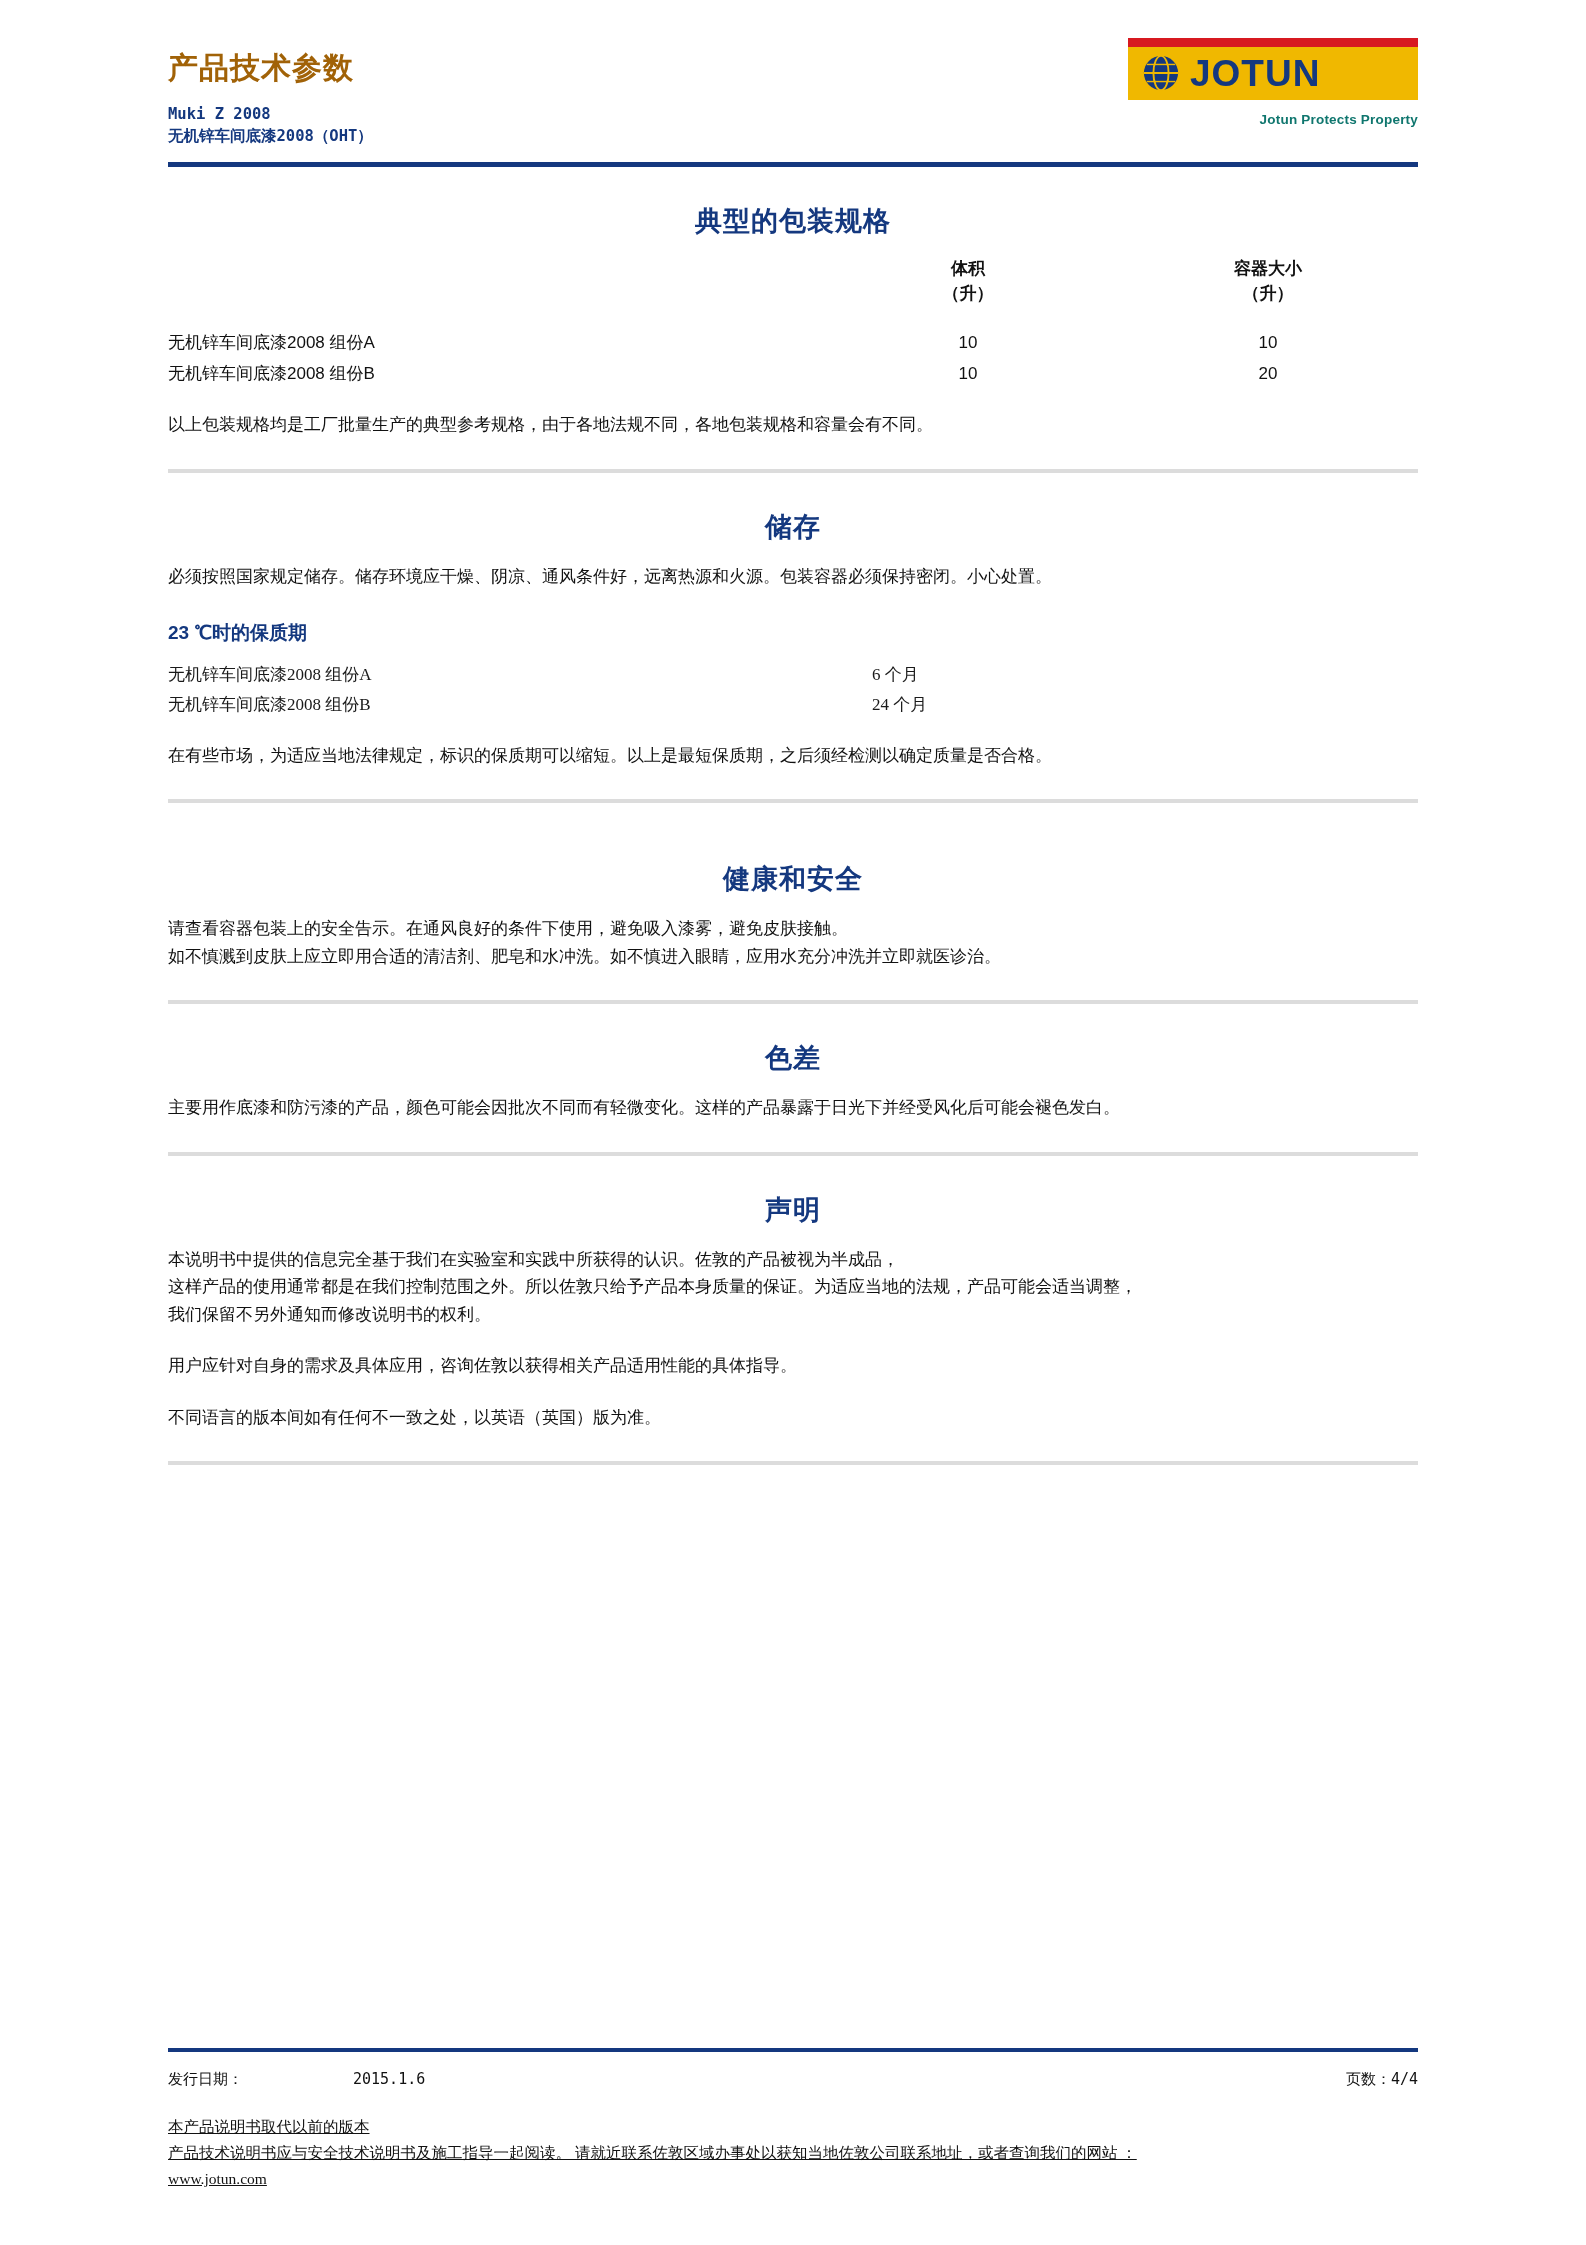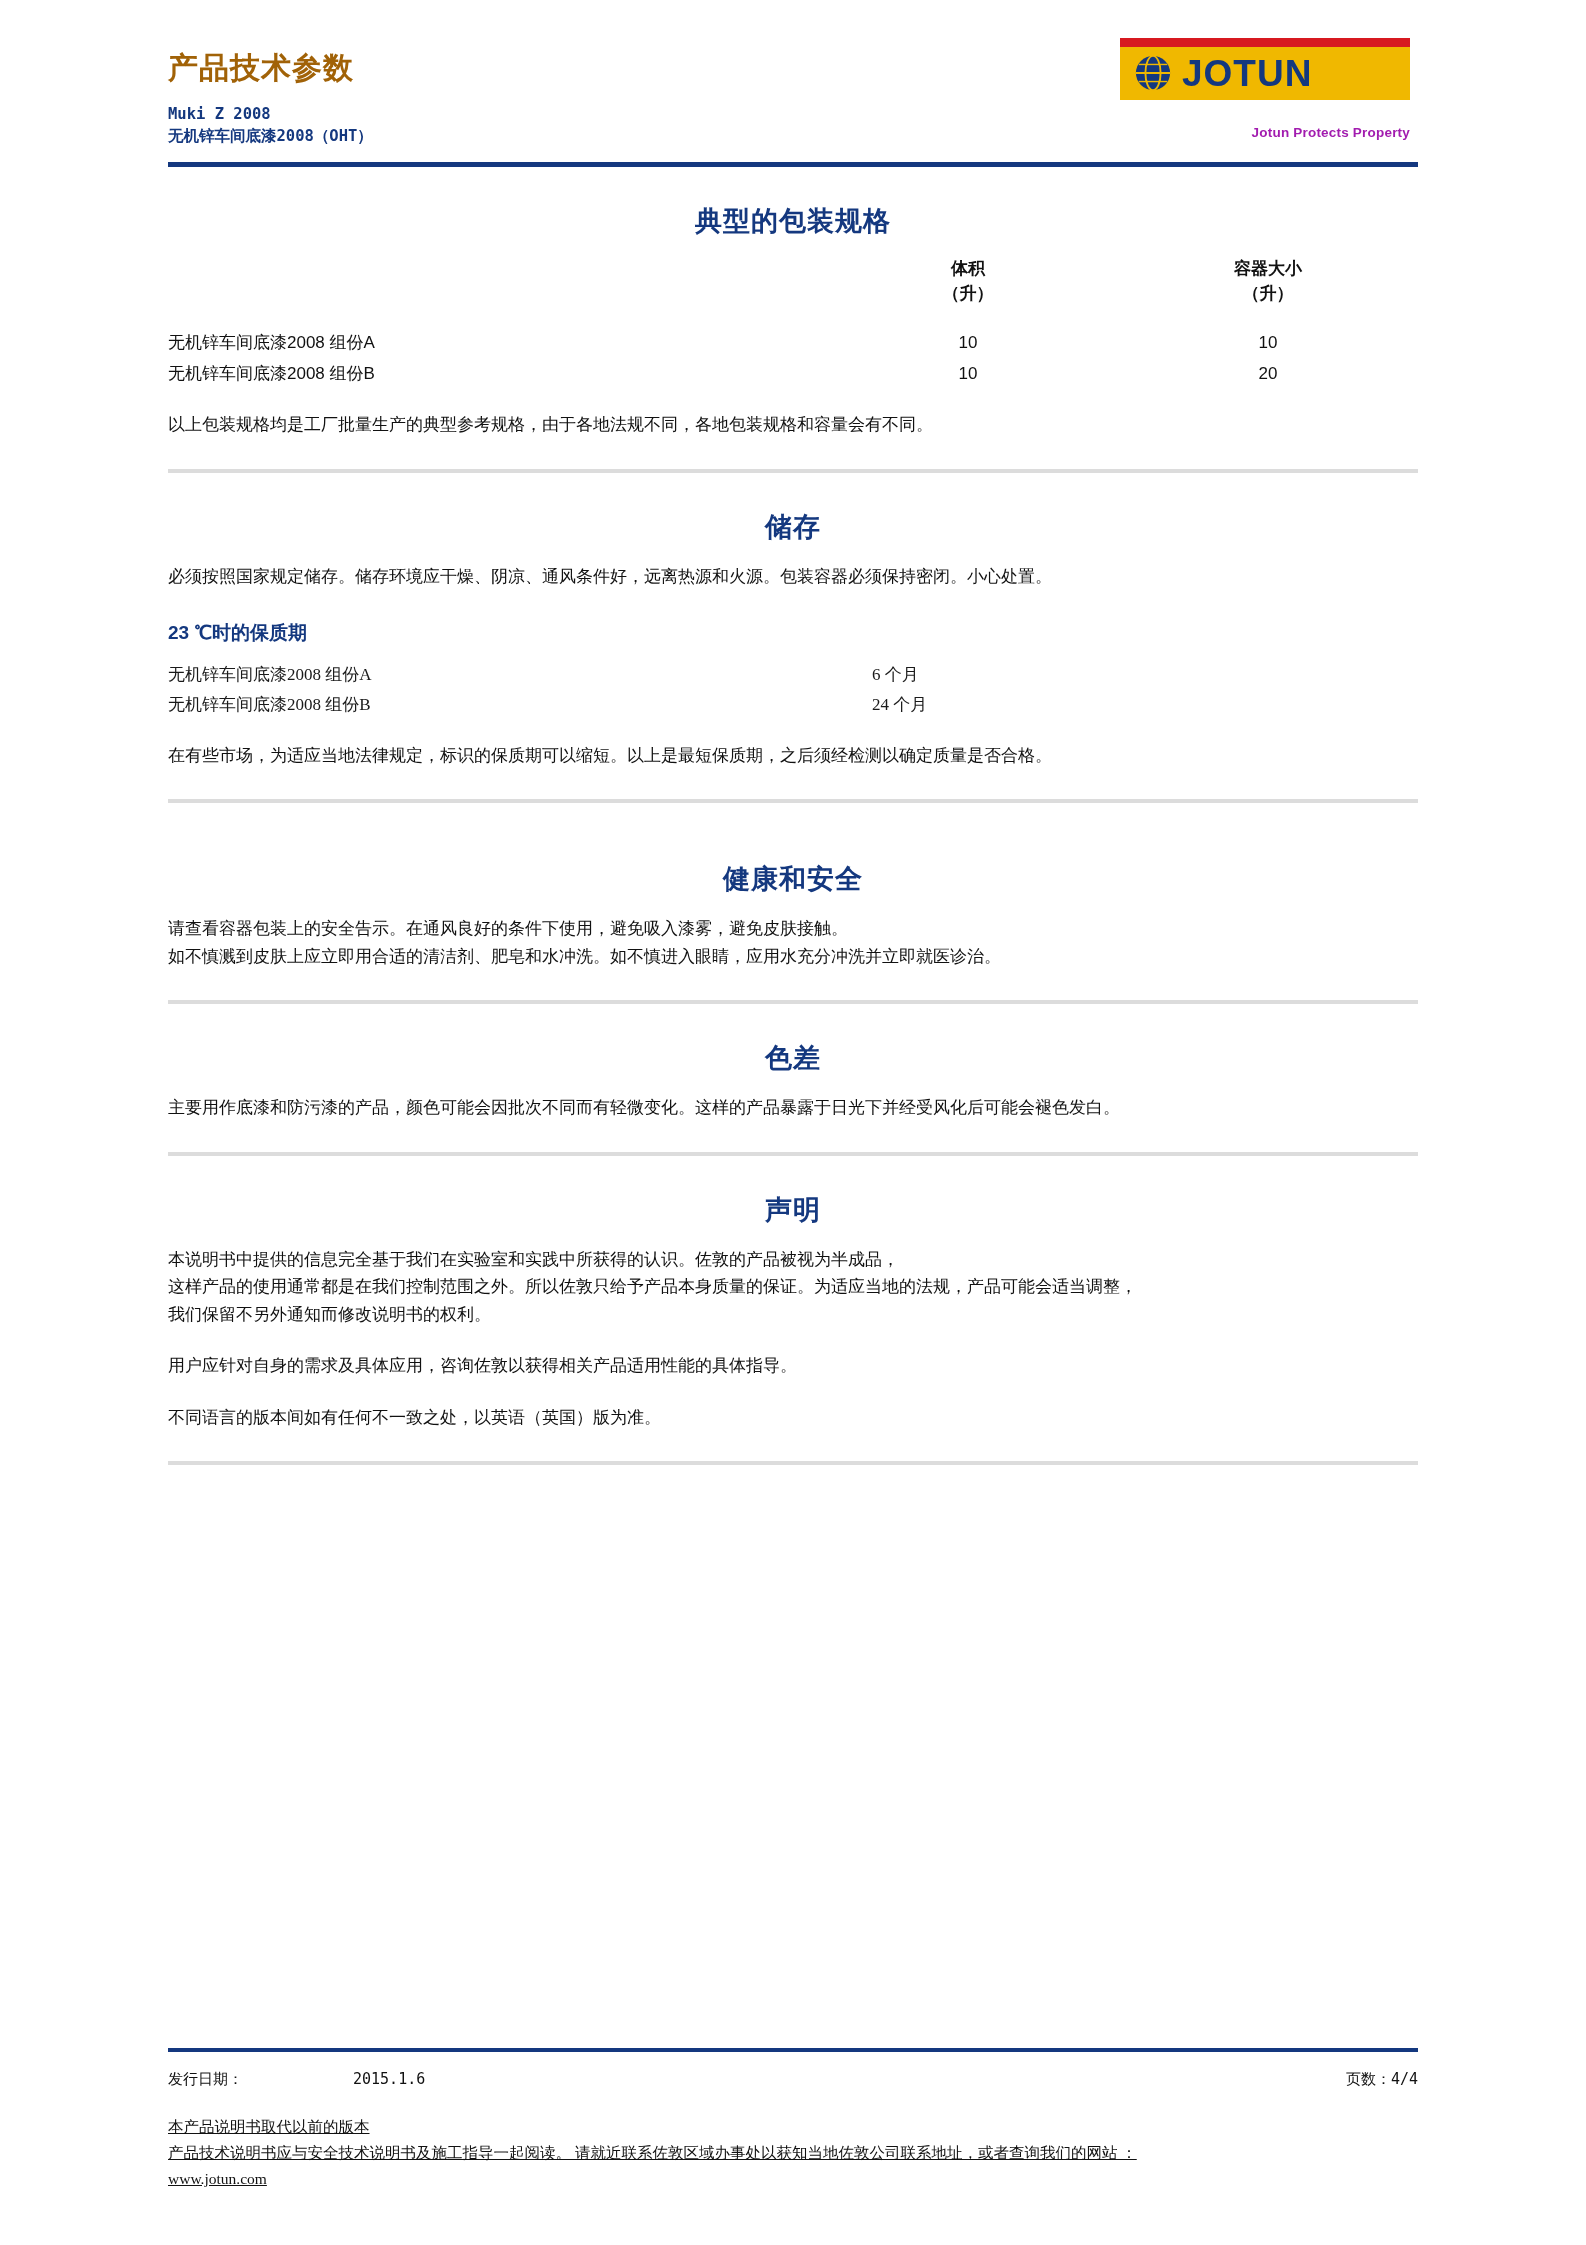--- a/index.html
+++ b/index.html
@@ -47,21 +47,21 @@
   }
   .header-sub {
     font-family: "DejaVu Sans Mono", monospace;
     font-size: 15.5px;
     font-weight: bold;
     color: #14387f;
     line-height: 1.45;
   }
   .logo-block {
     position: absolute;
-    right: 8px;
+    right: 0;
     top: 38px;
     width: 290px;
     text-align: right;
   }
   .logo-bar {
     width: 290px;
     height: 62px;
     background: #f0b800;
     position: relative;
     box-sizing: border-box;
@@ -87,24 +87,24 @@
     color: #14387f;
   }
   .logo-mark {
     position: absolute;
     left: 14px;
     top: 16px;
     width: 38px;
     height: 38px;
   }
   .logo-tag {
-    margin-top: 25px;
+    margin-top: 12px;
     font-size: 13.5px;
     font-weight: bold;
-    color: #a21caf;
+    color: #0f766e;
     letter-spacing: 0.2px;
   }
 
   
   .rule-dark {
     height: 5px;
     background: #14387f;
     margin: 12px 0 0 0;
   }
   .rule-light {

